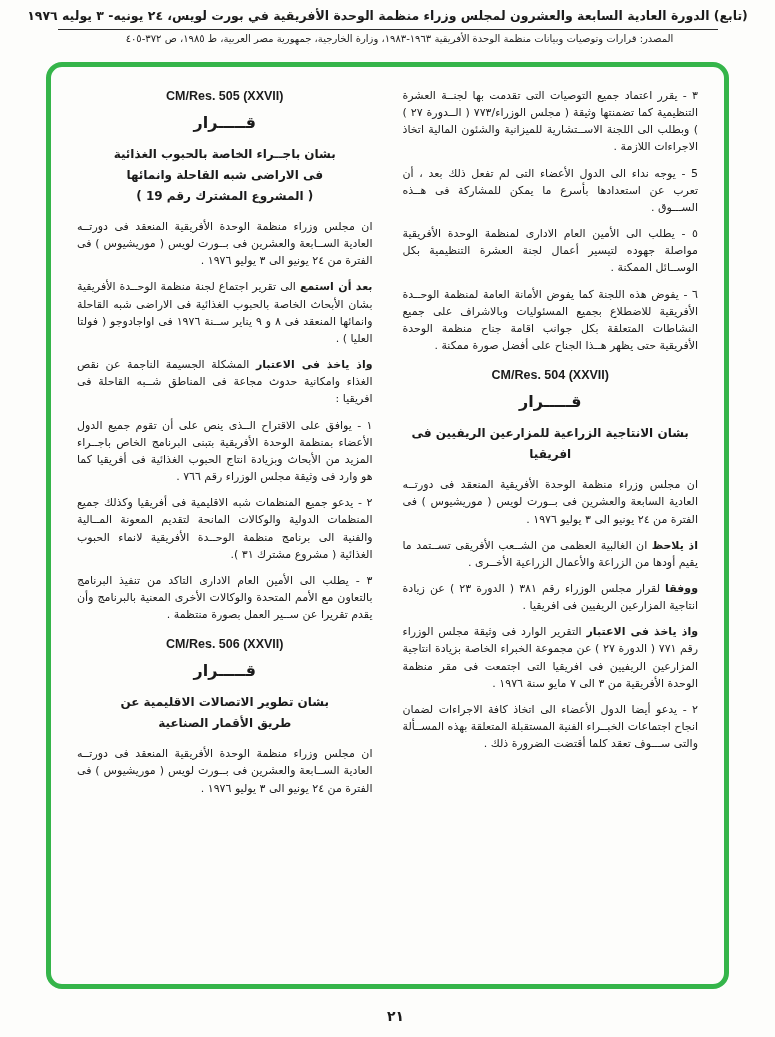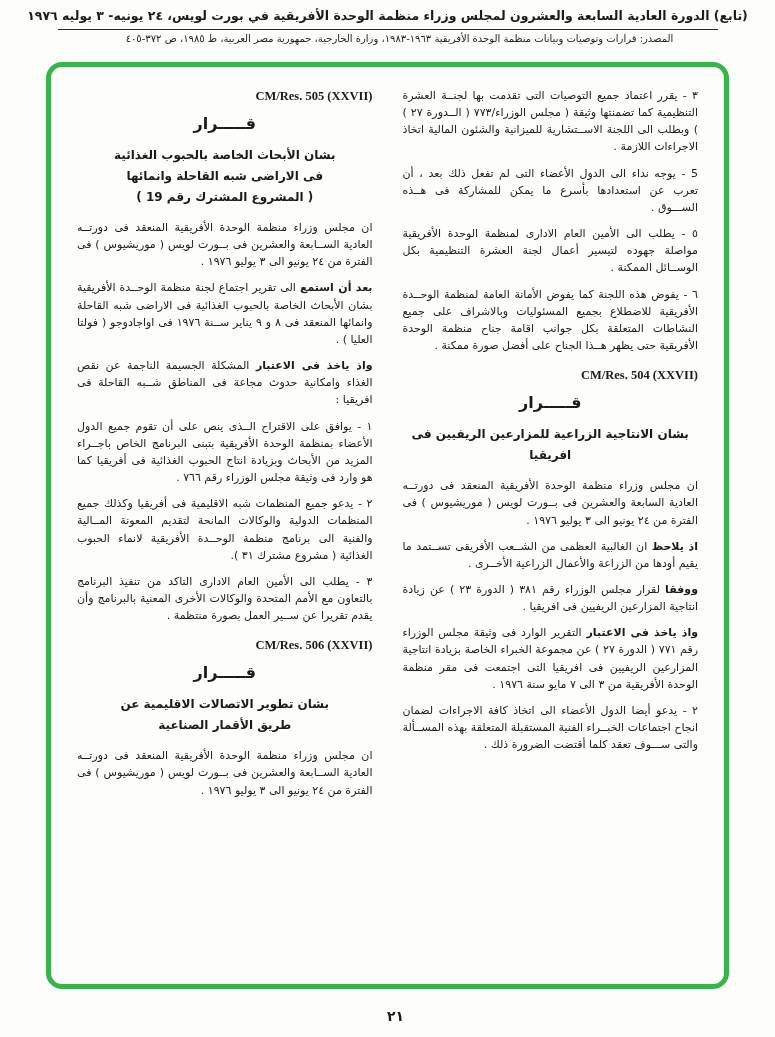--- a/index.html
+++ b/index.html
@@ -38,22 +38,22 @@
   .para {
     font-size: 11px;
     line-height: 1.56;
     text-align: justify;
     margin-bottom: 9px;
   }
   .para .lead { font-weight: bold; }
 
   .res-code {
     direction: ltr;
-    text-align: right;
-    font-family: Liberation Serif, serif;
+    text-align: center;
+    font-family: Liberation Sans, sans-serif;
     font-weight: bold;
     font-size: 12.5px;
     margin: 14px 0 10px 0;
   }
   .col > .res-code:first-child { margin-top: 2px; }
 
   .res-title {
     text-align: center;
     font-weight: bold;
     font-size: 16px;
@@ -104,21 +104,21 @@
       <p class="para"><b class="lead">اذ يلاحظ</b><span> ان الغالبية العظمى من الشــعب الأفريقى تســتمد ما يقيم أودها من الزراعة والأعمال الزراعية الأخــرى .</span></p>
       <p class="para"><b class="lead">ووفقا</b><span> لقرار مجلس الوزراء رقم ٣٨١ ( الدورة ٢٣ ) عن زيادة انتاجية المزارعين الريفيين فى افريقيا .</span></p>
       <p class="para"><b class="lead">واذ ياخذ فى الاعتبار</b><span> التقرير الوارد فى وثيقة مجلس الوزراء رقم ٧٧١ ( الدورة ٢٧ ) عن مجموعة الخبراء الخاصة بزيادة انتاجية المزارعين الريفيين فى افريقيا التى اجتمعت فى مقر منظمة الوحدة الأفريقية من ٣ الى ٧ مايو سنة ١٩٧٦ .</span></p>
       <p class="para"><b class="lead"></b><span>٢ - يدعو أيضا الدول الأعضاء الى اتخاذ كافة الاجراءات لضمان انجاح اجتماعات الخبــراء الفنية المستقبلة المتعلقة بهذه المســألة والتى ســـوف تعقد كلما أقتضت الضرورة ذلك .</span></p>
     </div>
 
     <div class="col">
       <div class="res-code">CM/Res. 505 (XXVII)</div>
       <div class="res-title">قـــــرار</div>
       <div class="subtitle-block">
-        <div class="res-subtitle">بشان الأبحاث الخاصة بالحبوب الغذائية</div>
+        <div class="res-subtitle">بشان باجــراء الخاصة بالحبوب الغذائية</div>
         <div class="res-subtitle">فى الاراضى شبه القاحلة وانمائها</div>
         <div class="res-subtitle">( المشروع المشترك رقم 19 )</div>
       </div>
 
       <p class="para"><b class="lead"></b><span>ان مجلس وزراء منظمة الوحدة الأفريقية المنعقد فى دورتــه العادية الســابعة والعشرين فى بــورت لويس ( موريشيوس ) فى الفترة من ٢٤ يونيو الى ٣ يوليو ١٩٧٦ .</span></p>
       <p class="para"><b class="lead">بعد أن استمع</b><span> الى تقرير اجتماع لجنة منظمة الوحــدة الأفريقية بشان الأبحاث الخاصة بالحبوب الغذائية فى الاراضى شبه القاحلة وانمائها المنعقد فى ٨ و ٩ يناير ســنة ١٩٧٦ فى اواجادوجو ( فولتا العليا ) .</span></p>
       <p class="para"><b class="lead">واذ ياخذ فى الاعتبار</b><span> المشكلة الجسيمة الناجمة عن نقص الغذاء وامكانية حدوث مجاعة فى المناطق شــبه القاحلة فى افريقيا :</span></p>
       <p class="para"><b class="lead"></b><span>١ - يوافق على الاقتراح الــذى ينص على أن تقوم جميع الدول الأعضاء بمنظمة الوحدة الأفريقية بتبنى البرنامج الخاص باجــراء المزيد من الأبحاث وبزيادة انتاج الحبوب الغذائية فى أفريقيا كما هو وارد فى وثيقة مجلس الوزراء رقم ٧٦٦ .</span></p>
       <p class="para"><b class="lead"></b><span>٢ - يدعو جميع المنظمات شبه الاقليمية فى أفريقيا وكذلك جميع المنظمات الدولية والوكالات المانحة لتقديم المعونة المــالية والفنية الى برنامج منظمة الوحــدة الأفريقية لانماء الحبوب الغذائية ( مشروع مشترك ٣١ ).</span></p>
       <p class="para"><b class="lead"></b><span>٣ - يطلب الى الأمين العام الادارى التاكد من تنفيذ البرنامج بالتعاون مع الأمم المتحدة والوكالات الأخرى المعنية بالبرنامج وأن يقدم تقريرا عن ســير العمل بصورة منتظمة .</span></p>

